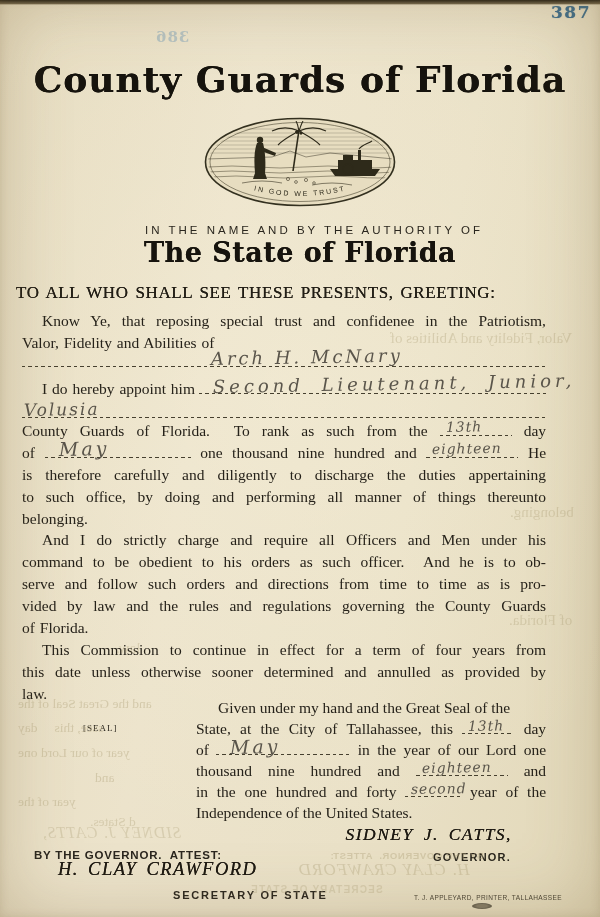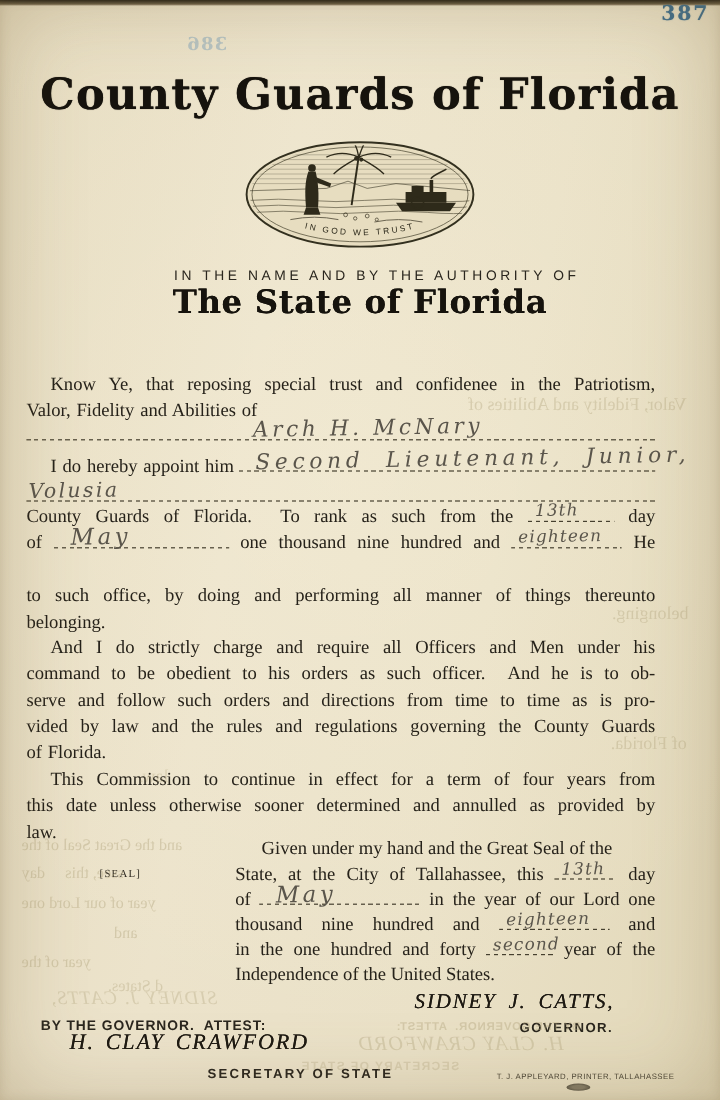--- a/index.html
+++ b/index.html
@@ -160,20 +160,21 @@
         </g>
       </g>
       <text font-family="Liberation Sans, sans-serif" font-size="7" letter-spacing="2" fill="#2b281a">
         <textPath href="#mottoArc" startOffset="50%" text-anchor="middle">IN GOD WE TRUST</textPath>
       </text>
     </svg>
   </div>
 
   <div class="authority">IN THE NAME AND BY THE AUTHORITY OF</div>
   <h2 class="statetitle">The State of Florida</h2>
+  <div class="greeting">TO ALL WHO SHALL SEE THESE PRESENTS, GREETING:</div>
 
   <div class="bl jline ind" style="top:310px">Know Ye, that reposing special trust and confidenee in the Patriotism,</div>
   <div class="bl" style="top:332px">Valor, Fidelity and Abilities of</div>
 
   <div class="dashline dash" style="top:350px">
     <span class="hw hw-name">Arch H. McNary</span>
   </div>
 
   <div class="bl fline" style="top:378px">
     <span class="ind" style="text-indent:0;padding-left:20px">I do hereby appoint him</span>
@@ -195,20 +196,21 @@
     <span>of</span>
     <span class="fill dash" style="min-width:146px">
       <span class="hw hw-month">May</span>
     </span>
     <span>one thousand nine hundred and</span>
     <span class="fill dash" style="min-width:92px">
       <span class="hw hw-sm">eighteen</span>
     </span>
     <span>He</span>
   </div>
+  <div class="bl jline" style="top:464px">is therefore carefully and diligently to discharge the duties appertaining</div>
   <div class="bl jline" style="top:486px">to such office, by doing and performing all manner of things thereunto</div>
   <div class="bl" style="top:508px">belonging.</div>
 
   <div class="bl jline ind" style="top:529px">And I do strictly charge and require all Officers and Men under his</div>
   <div class="bl jline" style="top:551px">command to be obedient to his orders as such officer.&nbsp; And he is to ob-</div>
   <div class="bl jline" style="top:573px">serve and follow such orders and directions from time to time as is pro-</div>
   <div class="bl jline" style="top:595px">vided by law and the rules and regulations governing the County Guards</div>
   <div class="bl" style="top:617px">of Florida.</div>
 
   <div class="bl jline" style="top:661px">this date unless otherwise sooner determined and annulled as provided by</div>

